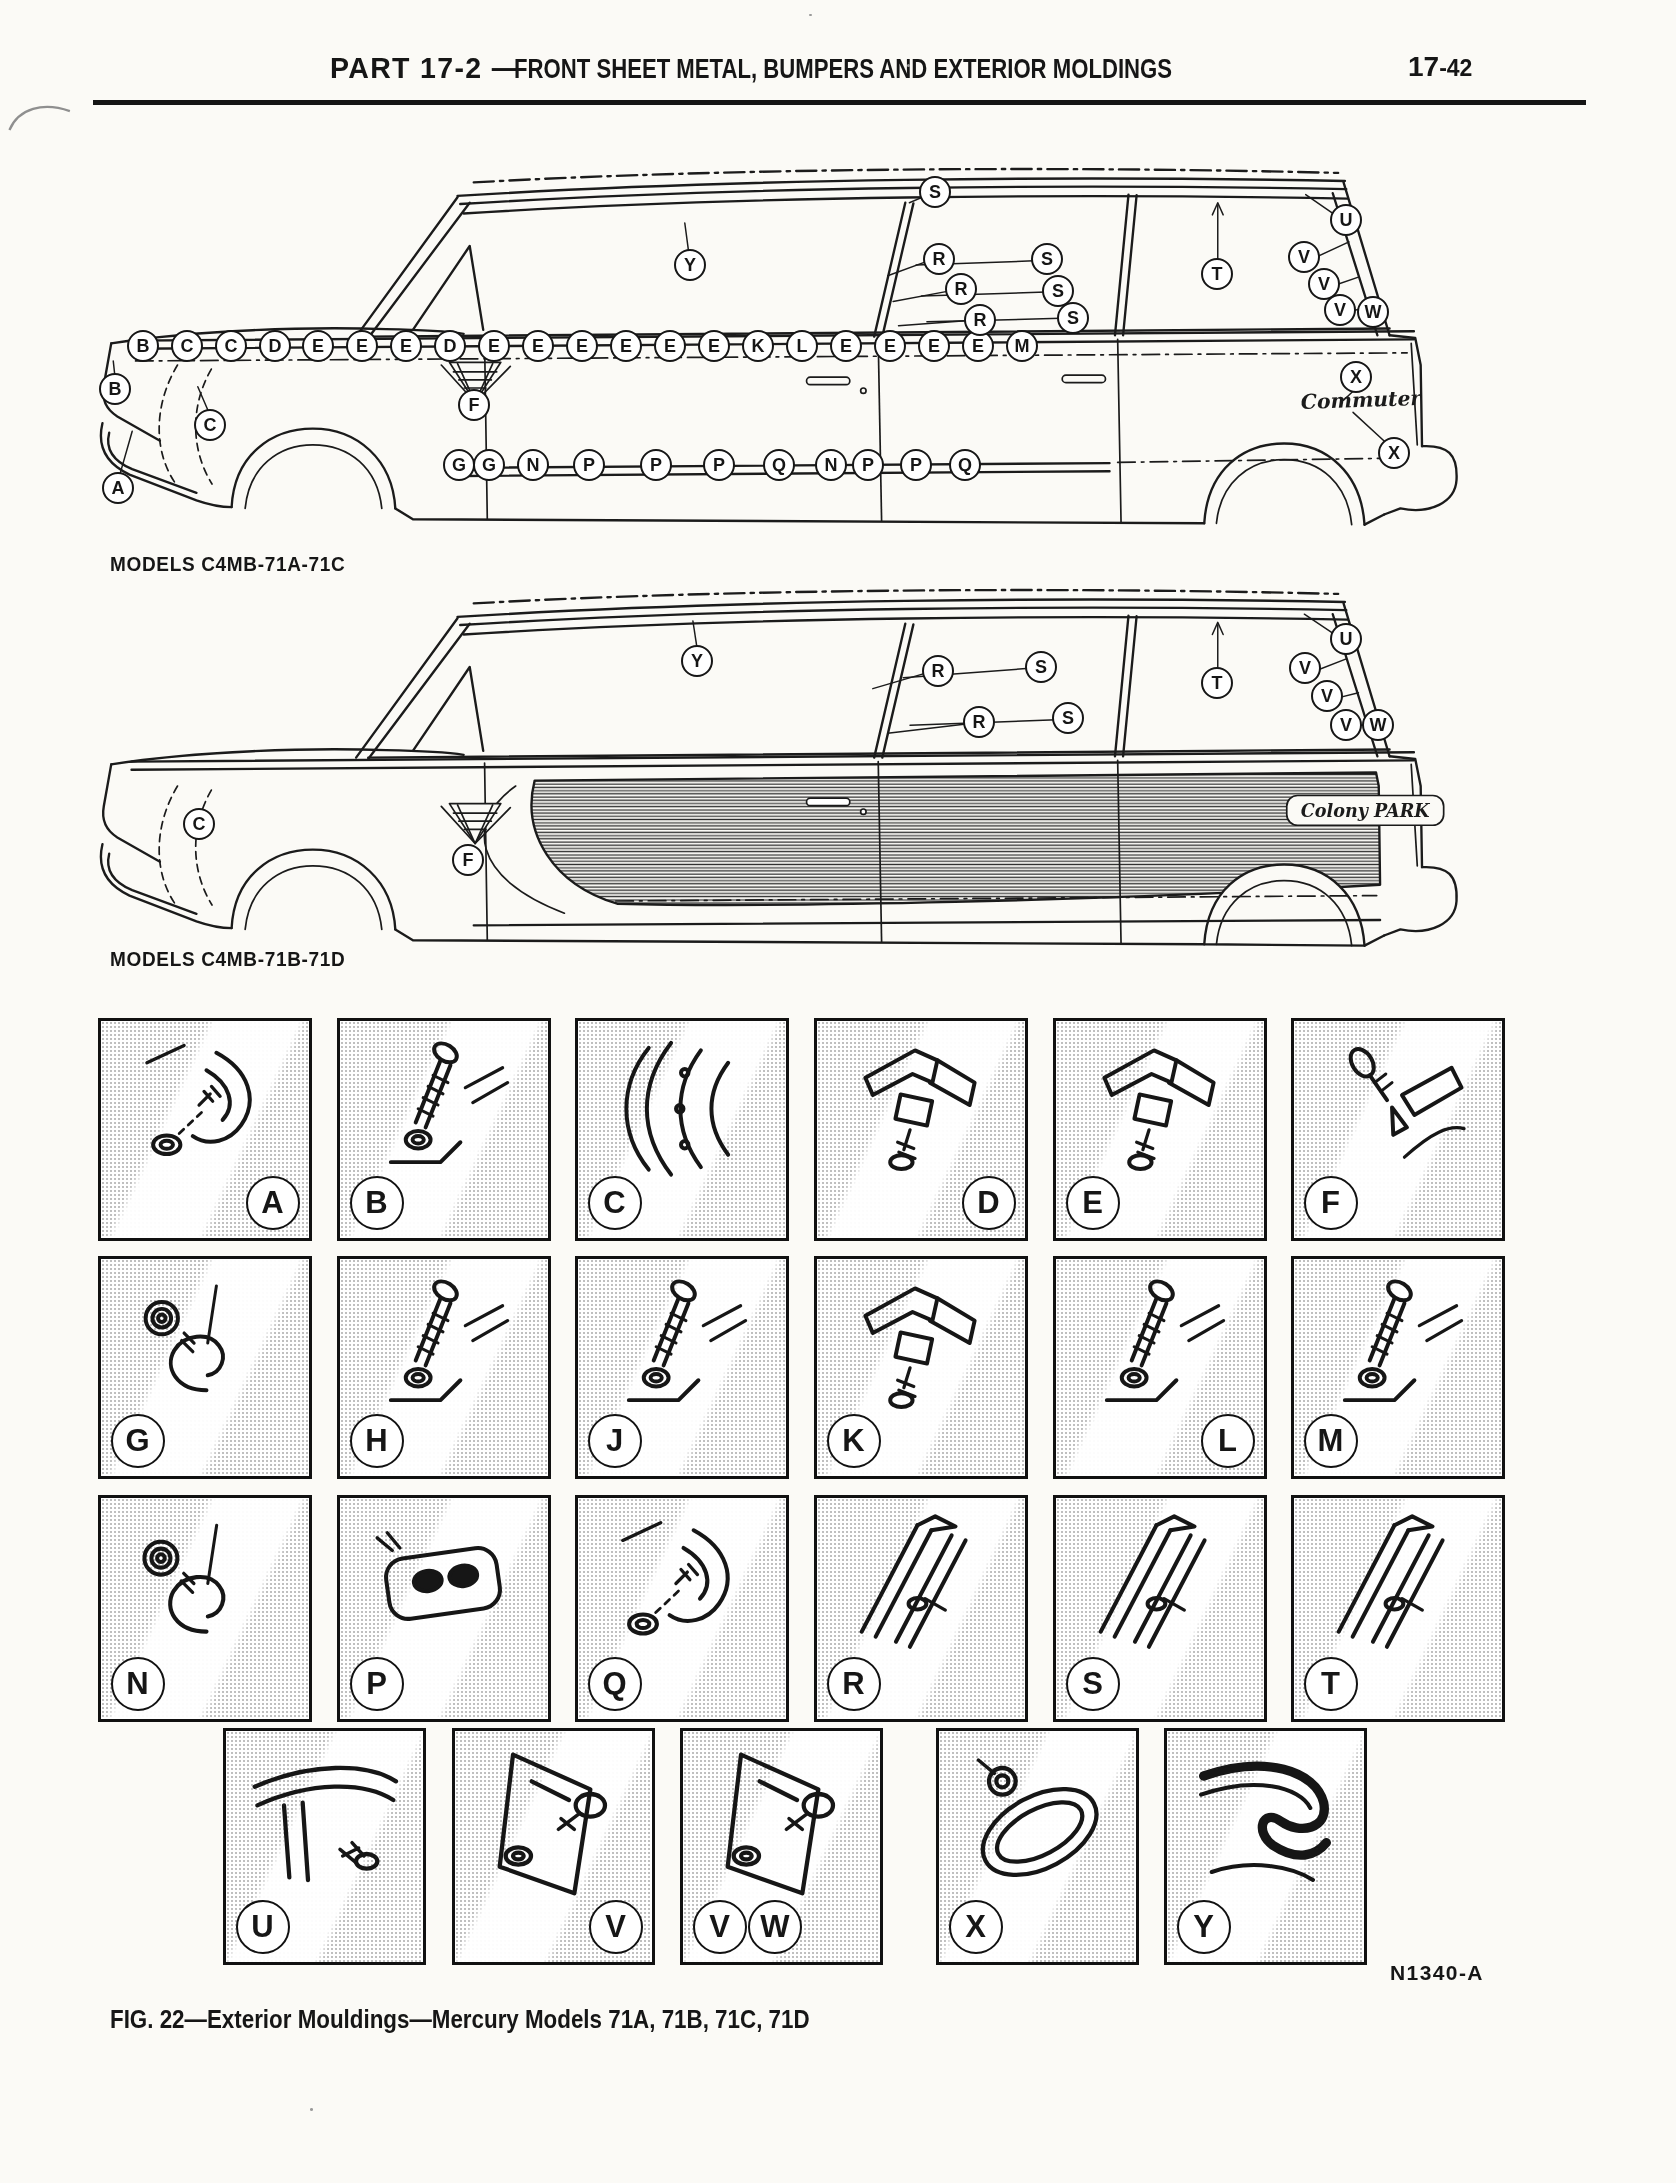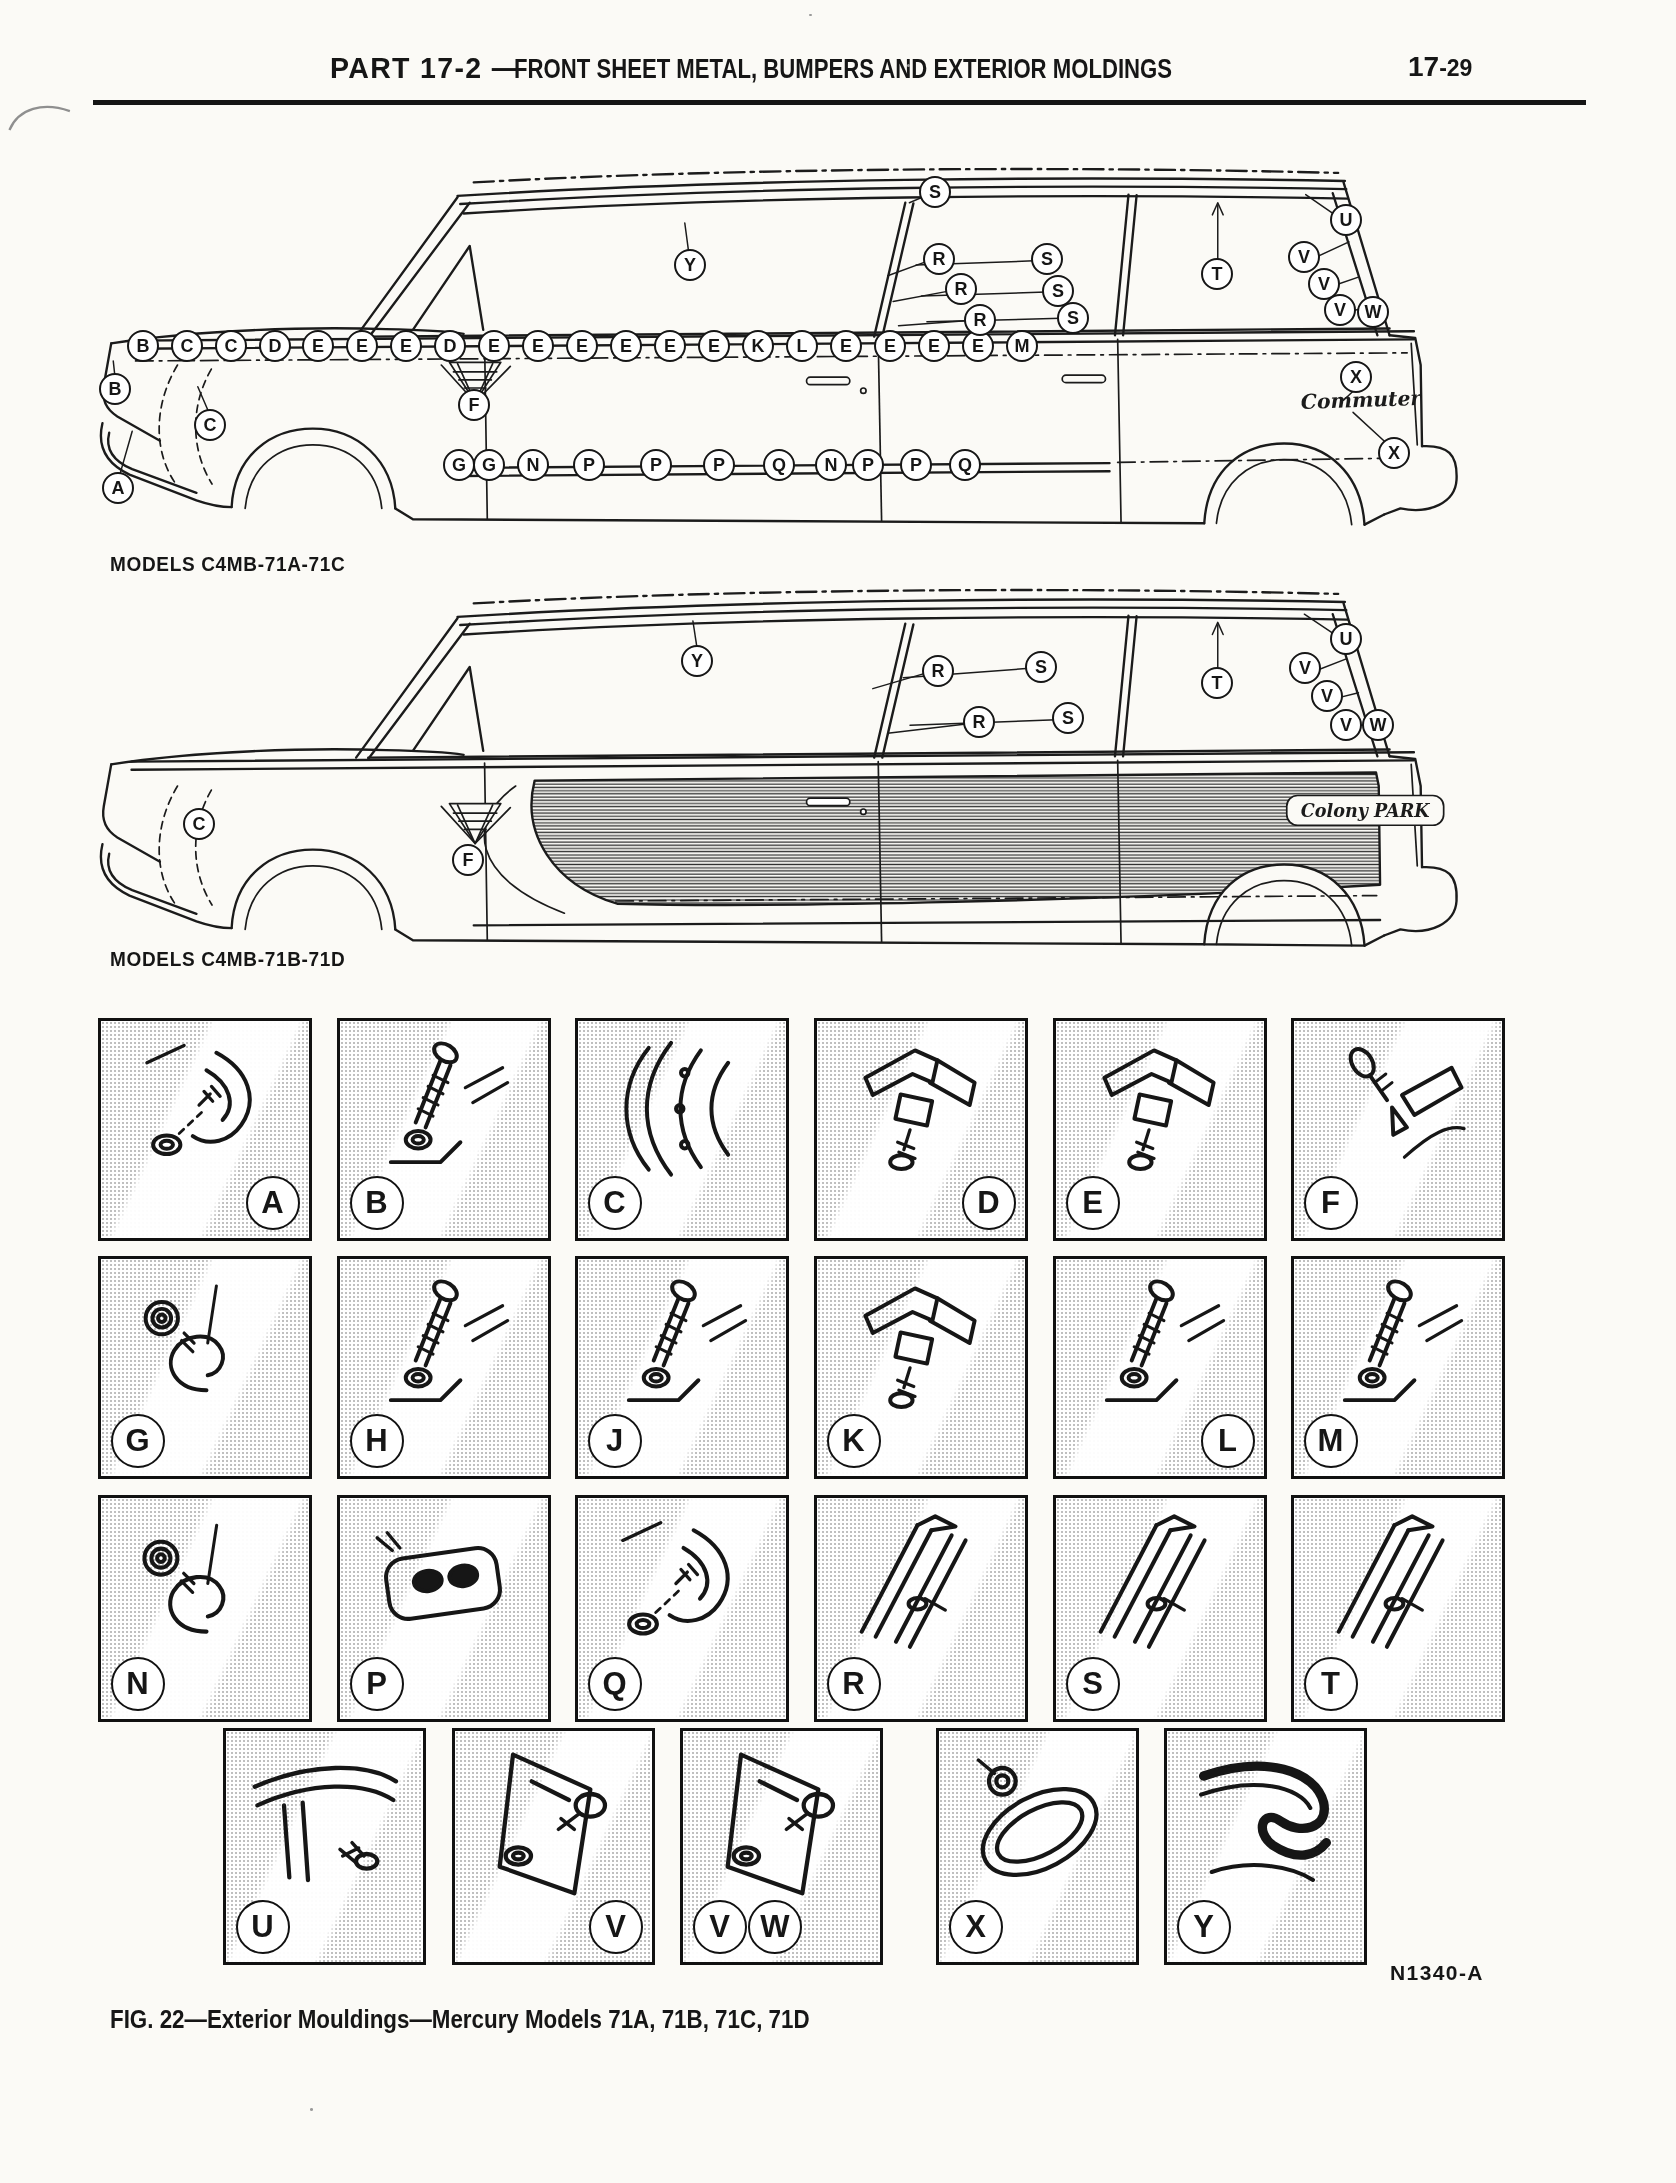--- a/index.html
+++ b/index.html
@@ -28,21 +28,21 @@
   .badge{position:absolute;width:50px;height:50px;border:2.7px solid #111;border-radius:50%;background:#fff;
          display:flex;align-items:center;justify-content:center;font-weight:bold;font-size:31px;z-index:4;}
   .speck{position:absolute;background:#9a9a9a;border-radius:50%;}
   svg.car{position:absolute;}
 </style>
 </head>
 <body>
 
 <div class="abs hdr-part">PART 17-2 —</div>
 <div class="abs hdr-title">FRONT SHEET METAL, BUMPERS AND EXTERIOR MOLDINGS</div>
-<div class="abs hdr-page"><span>17</span><span class="minor">-29</span></div>
+<div class="abs hdr-page"><span>17</span><span class="minor">-42</span></div>
 <div class="abs rule"></div>
 
 <svg class="abs" style="left:4px;top:95px" width="74" height="47" viewBox="0 0 110 70">
   <path d="M8,52 C22,20 58,10 98,24" stroke="#8f8f8f" stroke-width="3.5" fill="none"></path>
 </svg>
 <div class="speck" style="left:809px;top:13.5px;width:2.7px;height:2.7px"></div>
 <div class="speck" style="left:907px;top:64px;width:3.4px;height:3.4px"></div>
 <div class="speck" style="left:310px;top:2108px;width:3.4px;height:2.7px"></div>
 
 <svg class="car" style="left:95px;top:162px" width="1488" height="379" viewBox="0 0 2200 560">

